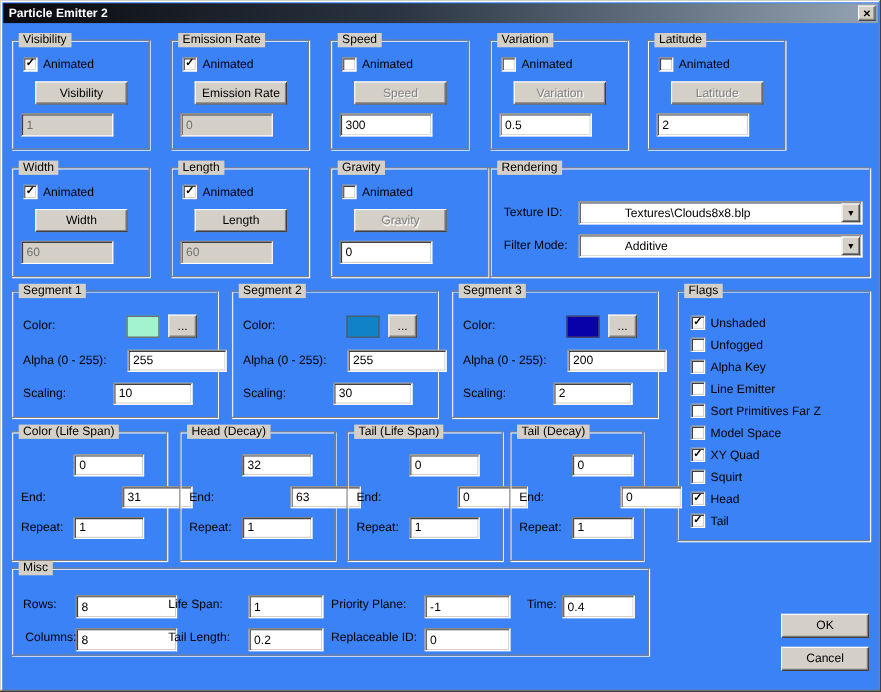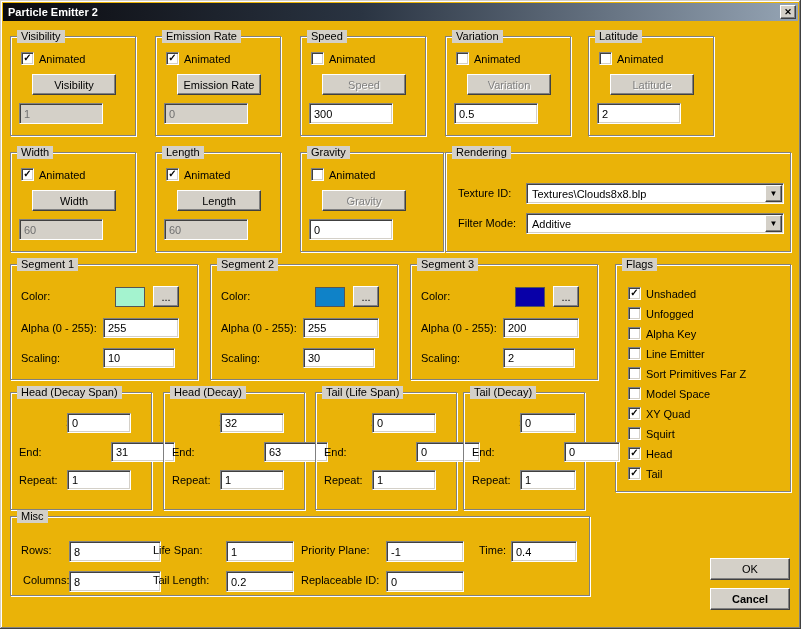--- a/index.html
+++ b/index.html
@@ -6,21 +6,21 @@
   body {
     font-family: "Liberation Sans", sans-serif;
     font-size: 11px;
     color: #000;
     background: #fff;
   }
   .window {
     position: relative;
     width: 801px;
     height: 629px;
-    background: #eab308;
+    background: #3b82f6;
     box-shadow: inset -1px -1px 0 #404040, inset 1px 1px 0 #d4d0c8,
                 inset -2px -2px 0 #808080, inset 2px 2px 0 #ffffff;
     overflow: hidden;
   }
   .titlebar {
     position: absolute; left: 3px; top: 3px; right: 3px; height: 18px;
     background: linear-gradient(90deg, #0a0a0e 0%, #2a3442 45%, #95a4b4 100%);
     display: flex; align-items: center; padding: 0 2px 0 5px;
   }
   .titlebar .title { flex: 1; color: #fff; font-weight: bold; font-size: 11px; white-space: nowrap; }
@@ -72,21 +72,21 @@
   }
   .check { font-size: 10px; font-weight: bold; line-height: 1; margin-top: -1px; }
   .cblabel { white-space: nowrap; }
   .combo {
     position: absolute; height: 21px;
     background: #fff;
     border: 1px solid; border-color: #808080 #ffffff #ffffff #808080;
     box-shadow: inset 1px 1px 0 #404040, inset -1px -1px 0 #d4d0c8;
     display: flex; align-items: center; cursor: default;
   }
-  .combo-text { flex: 1; padding: 0 5px; white-space: nowrap; overflow: hidden; }
+  .combo-text { flex: 1; padding: 0 5px; white-space: nowrap; overflow: hidden; margin-left: 36px; }
   .combo-btn {
     width: 17px; height: 17px; margin-right: 1px; flex: 0 0 17px;
     background: #d4d0c8;
     border: 1px solid; border-color: #ffffff #404040 #404040 #ffffff;
     box-shadow: inset -1px -1px 0 #808080;
     display: flex; align-items: center; justify-content: center;
     font-size: 8px; color: #000;
   }
   .swatch { position: absolute; width: 30px; height: 20px; border: 1px solid #555; }
 
@@ -119,21 +119,21 @@
   .r-tex-lbl    { left: 12px; top: 34px; }
   .r-tex-combo  { left: 80px; top: 30px; width: 258px; }
   .r-filter-lbl { left: 12px; top: 64px; }
   .r-filter-combo{ left: 80px; top: 60px; width: 258px; }
 
   
   .color-lbl   { left: 10px; top: 25px; }
   .seg-swatch  { left: 104px; top: 22px; }
   .dots-btn    { left: 142px; top: 21px; width: 26px; height: 21px; }
   .alpha-lbl   { left: 10px; top: 57px; }
-  .alpha-edit  { left: 92px; top: 53px; width: 76px; height: 20px; }
+  .alpha-edit  { left: 105px; top: 53px; width: 90px; height: 20px; }
   .scaling-lbl { left: 10px; top: 87px; }
   .scaling-edit{ left: 92px; top: 83px; width: 72px; height: 20px; }
 
   
   .g-flags .checkbox { left: 12px; }
   .f-0 { top: 22px; }  .f-1 { top: 42px; }  .f-2 { top: 62px; }  .f-3 { top: 82px; }
   .f-4 { top: 102px; } .f-5 { top: 122px; } .f-6 { top: 142px; } .f-7 { top: 162px; }
   .f-8 { top: 182px; } .f-9 { top: 202px; }
 
   
@@ -149,21 +149,21 @@
   
   .m-rows-lbl { left: 10px;  top: 27px; }  .m-rows  { left: 58px;  top: 24px; width: 92px; }
   .m-cols-lbl { left: 12px;  top: 57px; }  .m-cols  { left: 58px;  top: 54px; width: 92px; }
   .m-ls-lbl   { left: 142px; top: 27px; }  .m-ls    { left: 215px; top: 24px; width: 68px; }
   .m-tl-lbl   { left: 142px; top: 57px; }  .m-tl    { left: 215px; top: 54px; width: 68px; }
   .m-pp-lbl   { left: 290px; top: 27px; }  .m-pp    { left: 375px; top: 24px; width: 78px; }
   .m-ri-lbl   { left: 290px; top: 57px; }  .m-ri    { left: 375px; top: 54px; width: 78px; }
   .m-time-lbl { left: 468px; top: 27px; }  .m-time  { left: 500px; top: 24px; width: 66px; }
 
   .ok-btn     { left: 710px; top: 558px; width: 80px; height: 22px; }
-  .cancel-btn { left: 710px; top: 588px; width: 80px; height: 22px; font-weight: bold; }
+  .cancel-btn { left: 710px; top: 588px; width: 80px; height: 22px; }
 </style>
 </head>
 <body>
 
 <div class="window">
 
   <div class="titlebar">
     <span class="title">Particle Emitter 2</span>
     <span class="close-btn">
         <span>✕</span>
@@ -375,21 +375,21 @@
     </label>
     <label class="checkbox f-9">
       <span class="cbox">
           <span class="check">✓</span>
         </span>
       <span class="cblabel">Tail</span>
     </label>
   </div>
 
   <div class="group frame-group g-headls">
-    <span class="legend">Head (Decay Span)</span>
+    <span class="legend">Color (Life Span)</span>
     <span class="lbl lbl-start">Start:</span>
     <input class="edit e-start" value="0" style="">
     <span class="lbl lbl-end">End:</span>
     <input class="edit e-end" value="31" style="">
     <span class="lbl lbl-repeat">Repeat:</span>
     <input class="edit e-repeat" value="1" style="">
   </div>
 
   <div class="group frame-group g-headdecay">
     <span class="legend">Head (Decay)</span>

